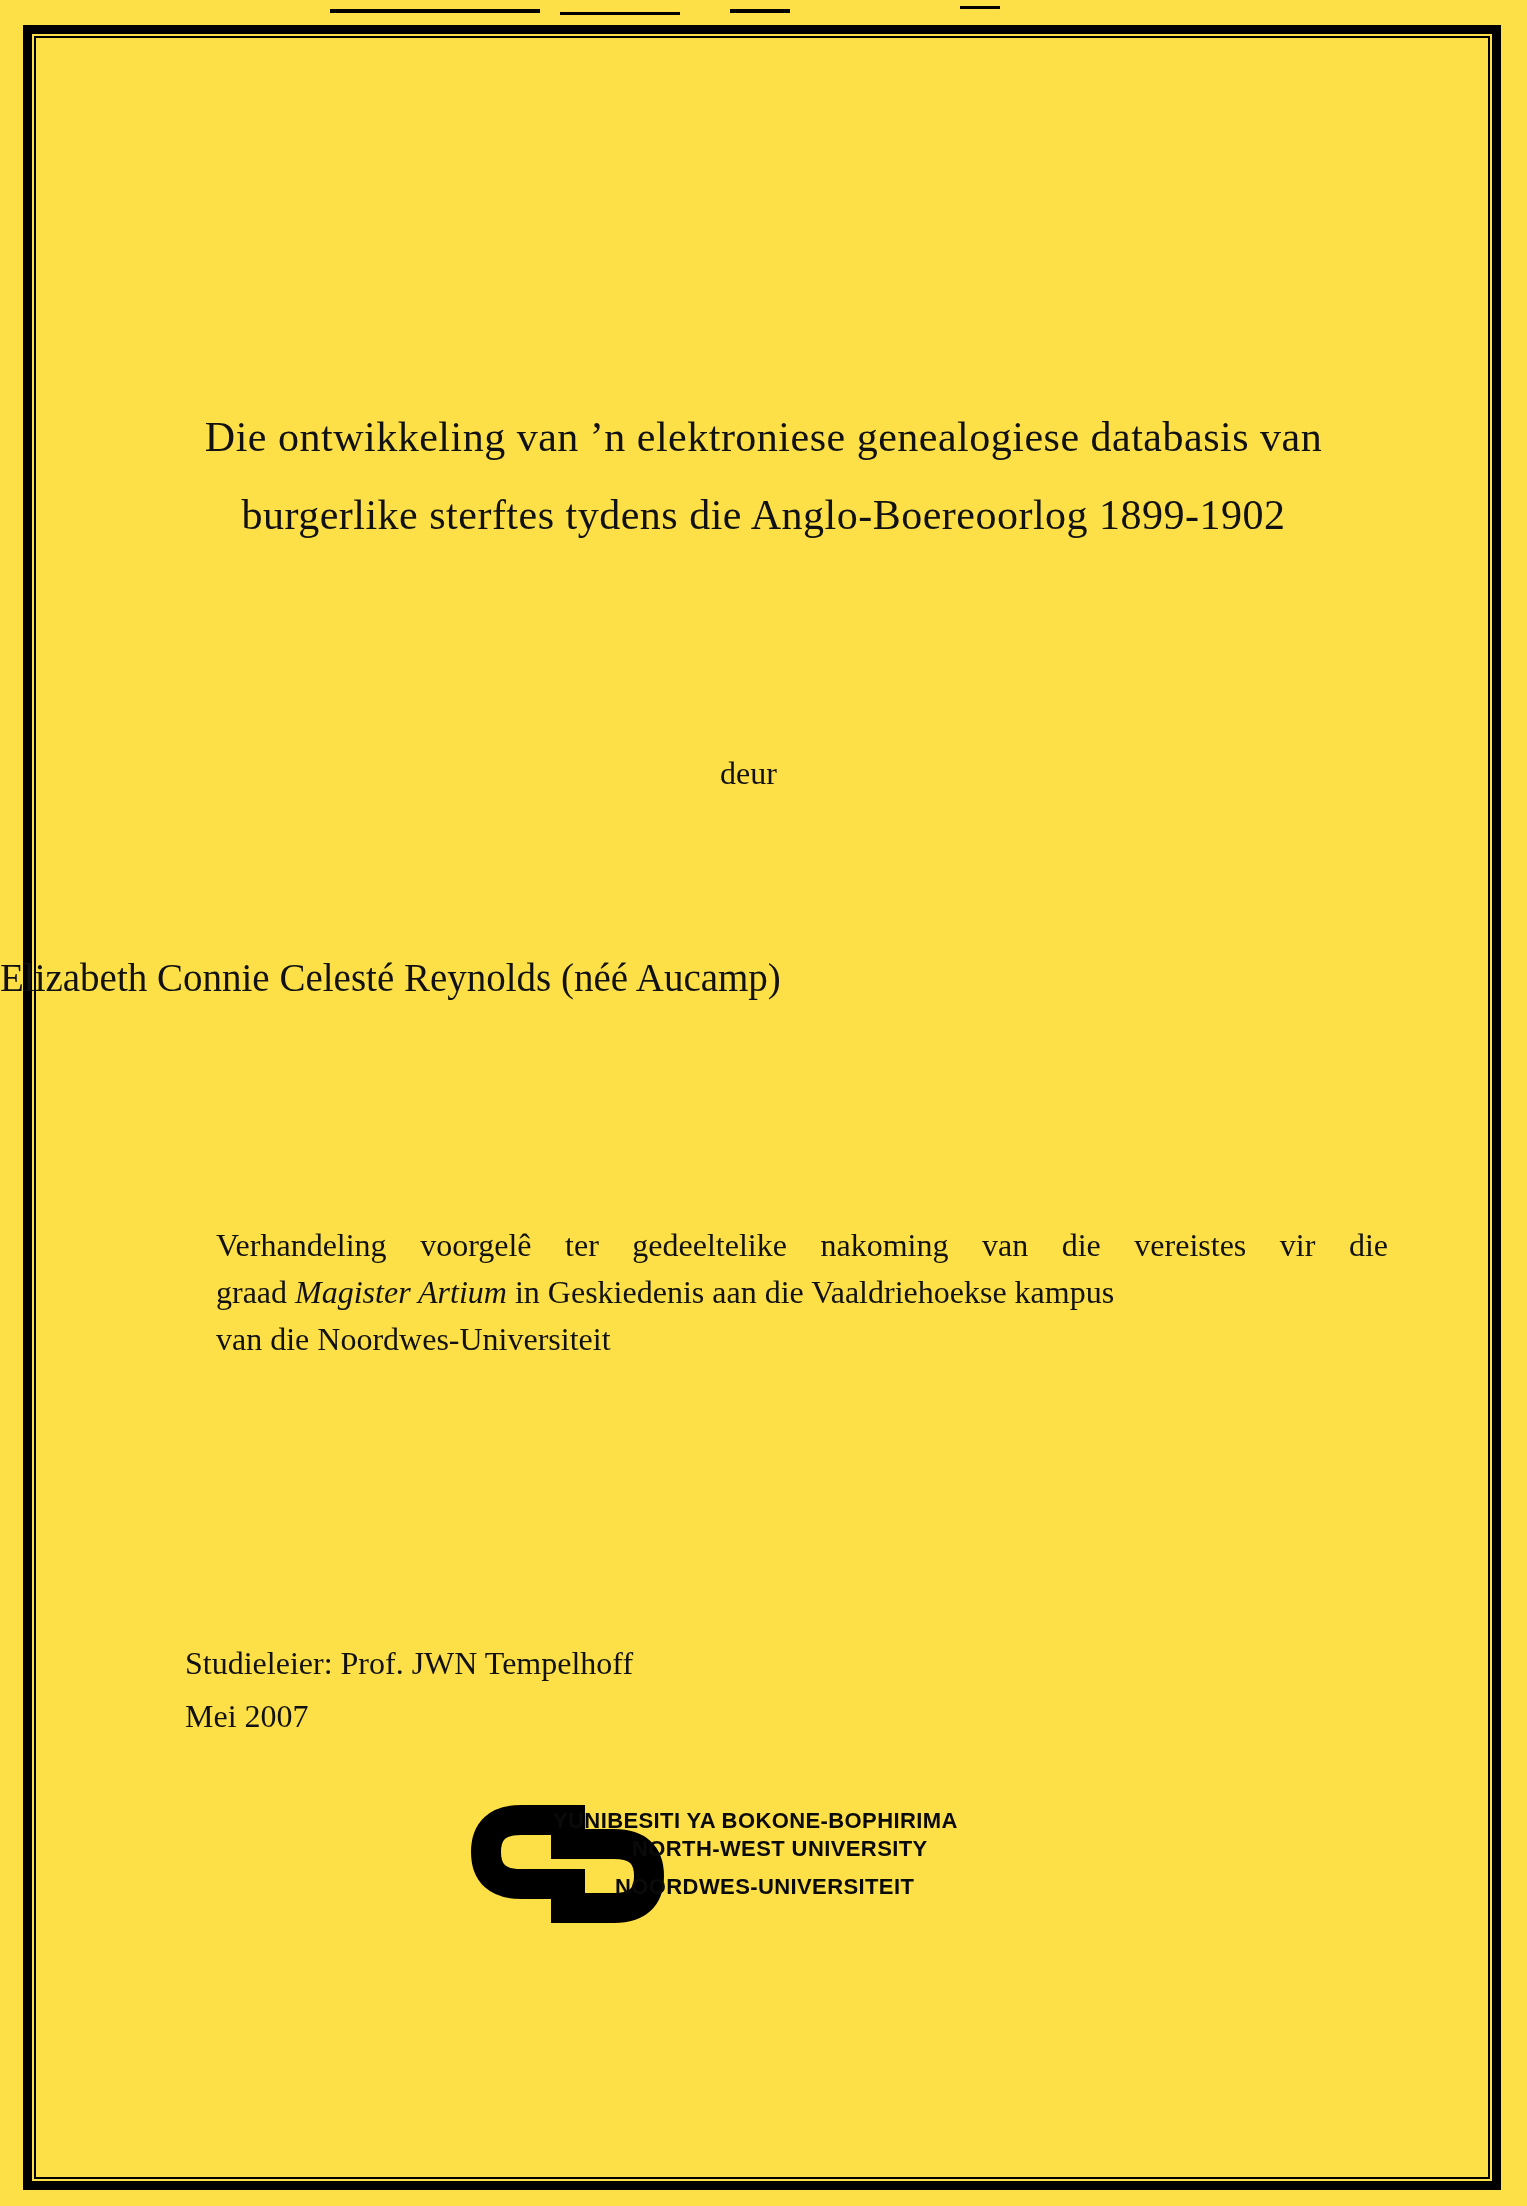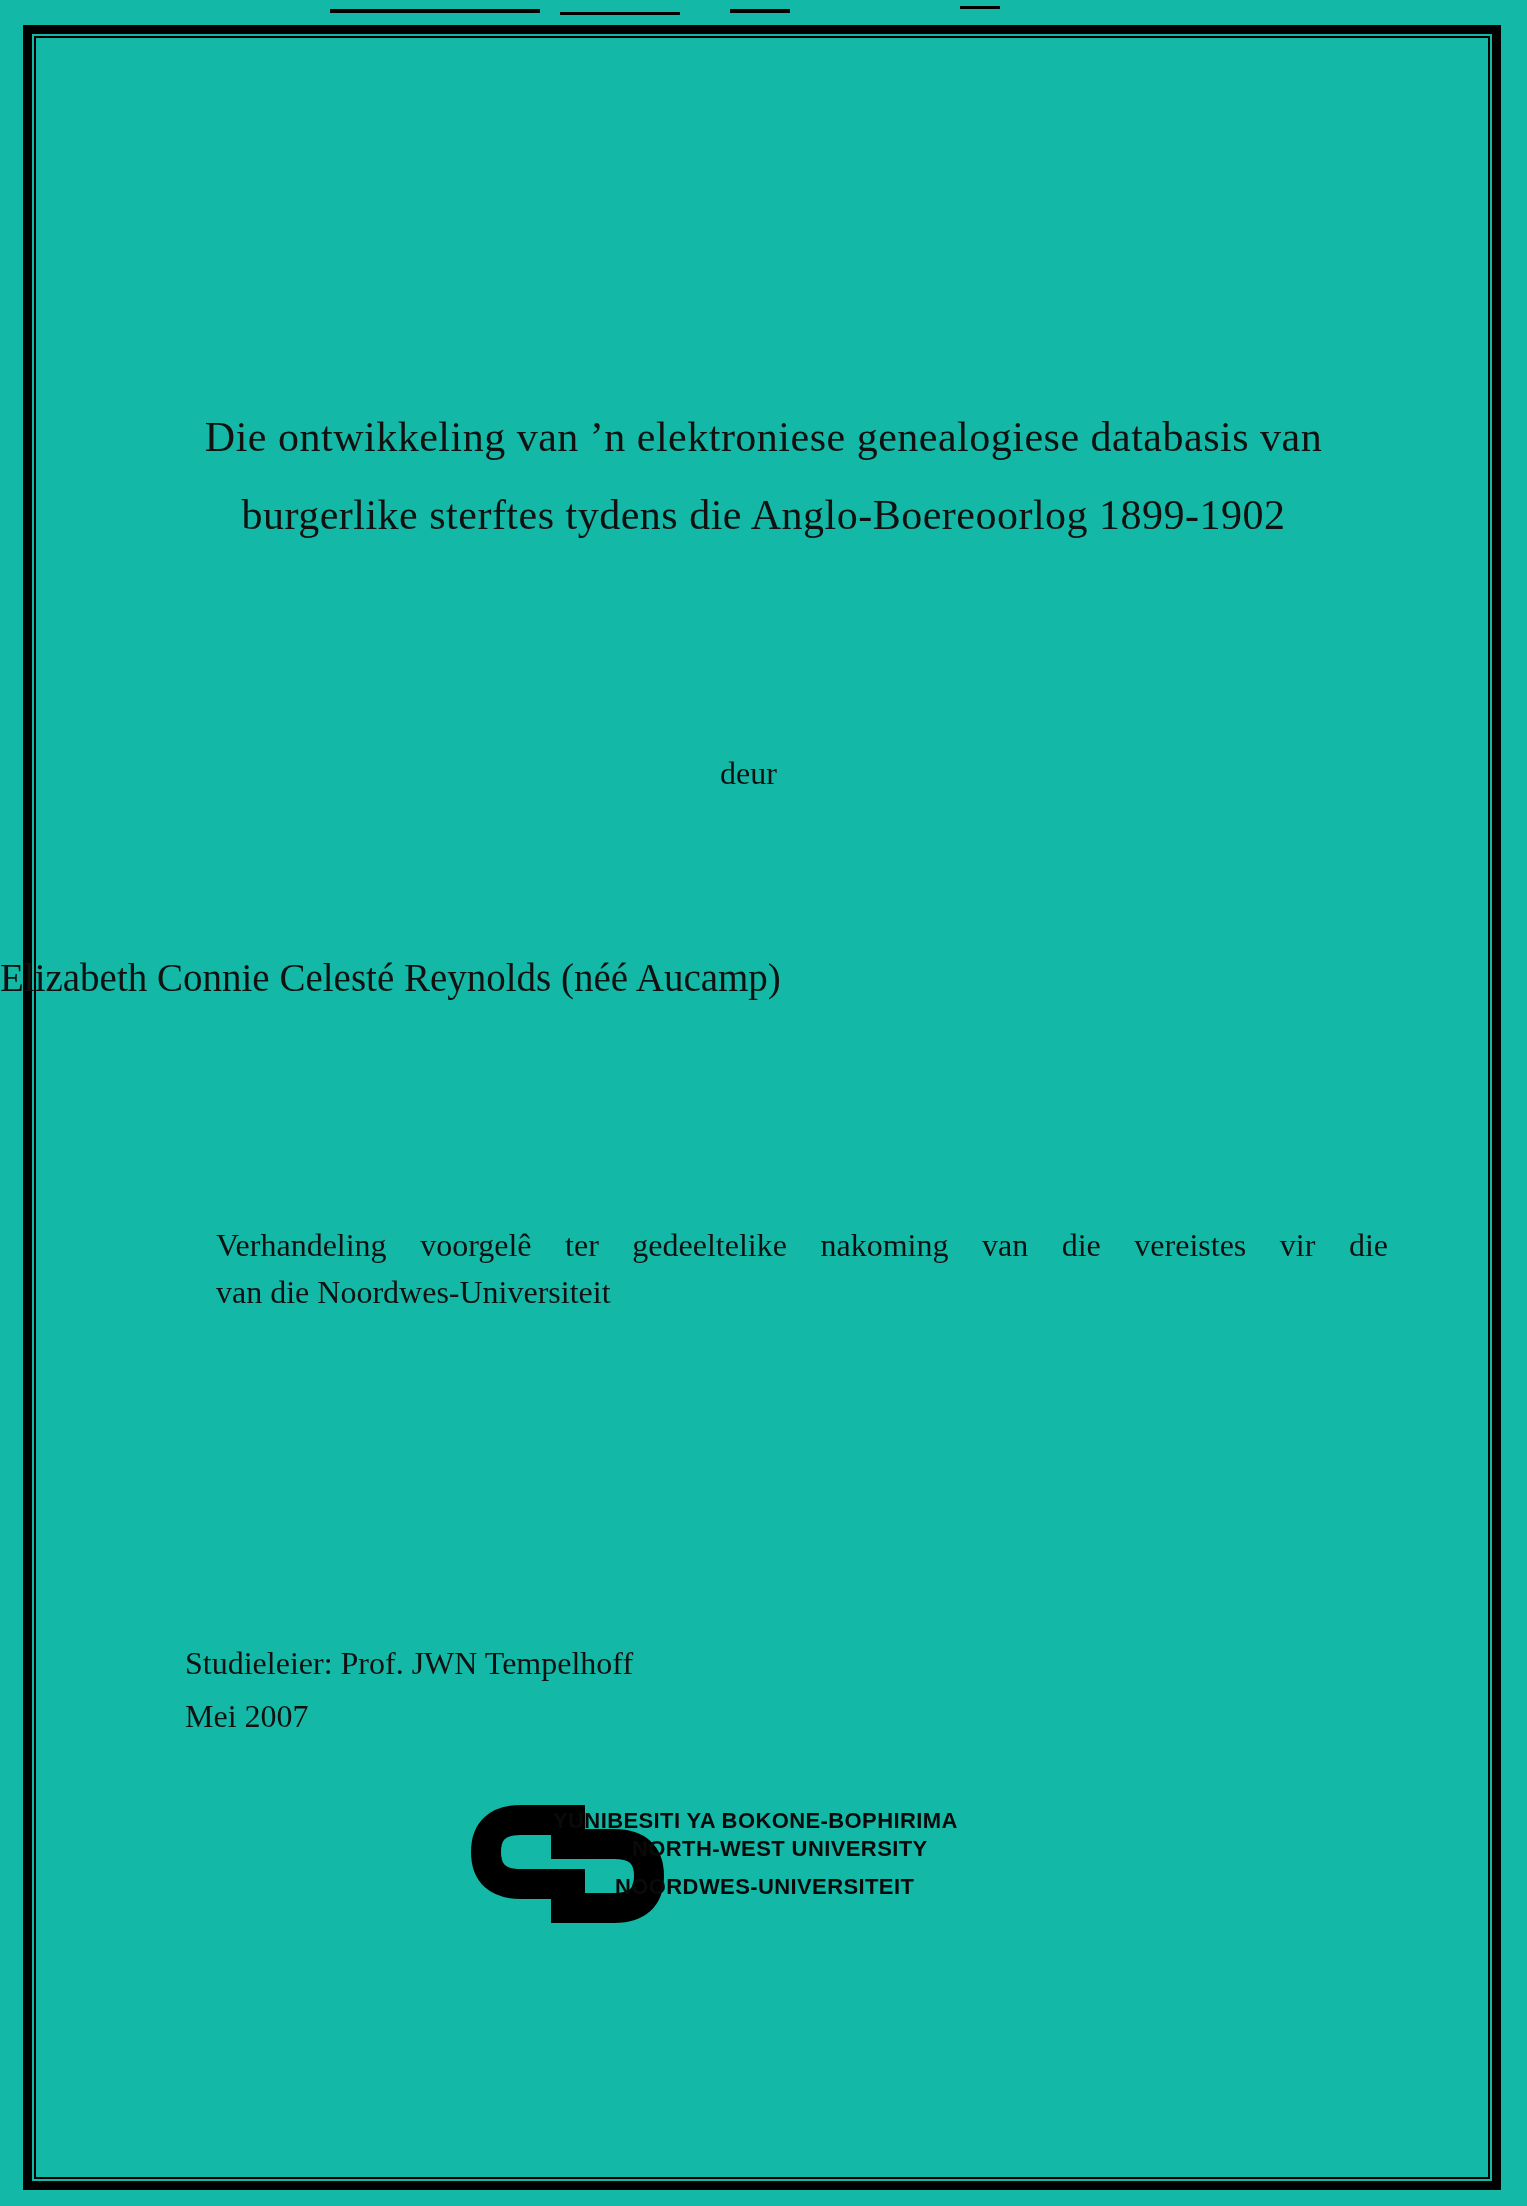--- a/index.html
+++ b/index.html
@@ -4,21 +4,21 @@
 <style>
   html, body {
     margin: 0;
     padding: 0;
     background: #e8e8e8;
   }
   .page {
     position: relative;
     width: 1527px;
     height: 2206px;
-    background: #14b8a6;
+    background: #fde047;
     font-family: "Liberation Serif", serif;
     color: #111111;
     overflow: hidden;
     margin: 0 auto;
   }
   
   .outer-border {
     position: absolute;
     left: 23px;
     top: 25px;
@@ -135,20 +135,21 @@
     <div>Die ontwikkeling van ’n elektroniese genealogiese databasis van</div>
     <div>burgerlike sterftes tydens die Anglo-Boereoorlog 1899-1902</div>
   </div>
 
   <div class="byline">deur</div>
 
   <div class="author">Elizabeth Connie Celesté Reynolds (néé Aucamp)</div>
 
   <div class="submission">
     <div class="sub-line1">Verhandeling voorgelê ter gedeeltelike nakoming van die vereistes vir die</div>
+    <div><span>graad </span><span class="italic">Magister Artium</span><span> in Geskiedenis aan die Vaaldriehoekse kampus</span></div>
     <div>van die Noordwes-Universiteit</div>
   </div>
 
   <div class="supervisor">Studieleier: Prof. JWN Tempelhoff</div>
 
   <div class="date">Mei 2007</div>
 
   <div class="uni-logo">
     <svg class="logo-mark" viewBox="0 0 205 122" xmlns="http://www.w3.org/2000/svg">
       <path d="M 120 17 H 56 Q 21 17 21 49 Q 21 81 56 81 H 120" fill="none" stroke="#000000" stroke-width="30"></path>

